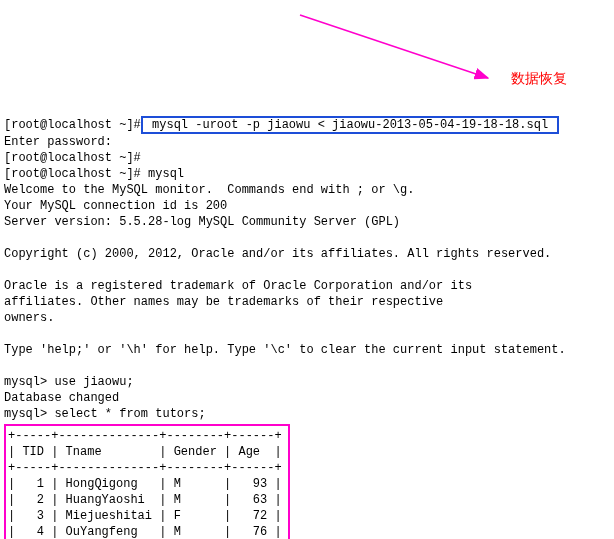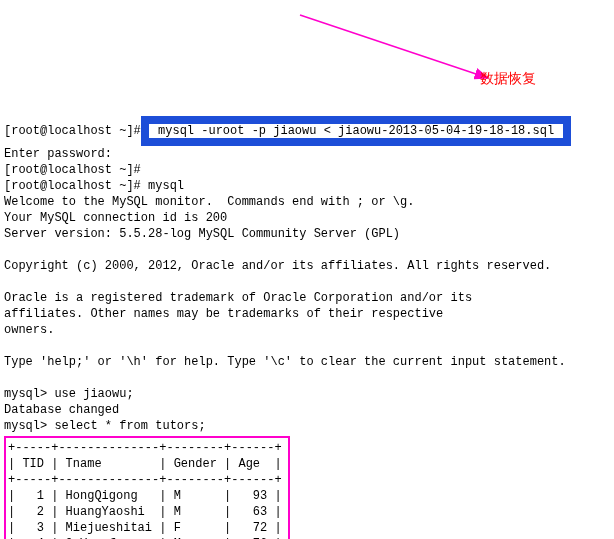--- a/index.html
+++ b/index.html
@@ -9,21 +9,21 @@
     font-family: "Courier New", monospace;
     font-size: 12px;
     line-height: 16px;
     color: #000000;
     white-space: pre;
     width: 614px;
     box-sizing: border-box;
     position: relative;
   }
   .box1 {
-    border: 8px solid #1d4ed8;
+    border: 2px solid #1d4ed8;
     display: inline-block;
     padding: 0 2px;
     line-height: 14px;
   }
   .box2 {
     border: 2px solid #ff00cc;
     display: inline-block;
     padding: 2px 6px 2px 2px;
     margin-top: 2px;
     margin-bottom: 2px;
@@ -48,21 +48,21 @@
 
 
 <svg class="arrow" width="614" height="120">
   <defs>
     <marker id="ah" markerWidth="10" markerHeight="8" refX="9" refY="4" orient="auto">
       <path d="M0,0 L10,4 L0,8 Z" fill="#ff00cc"></path>
     </marker>
   </defs>
   <line x1="300" y1="15" x2="488" y2="78" stroke="#ff00cc" stroke-width="1.5" marker-end="url(#ah)"></line>
 </svg>
-<span class="annotation" style="left:480px; top:70px;">数据恢复</span>
+<span class="annotation" style="left:511px; top:70px;">数据恢复</span>
 
 <span><span>[root@localhost ~]#</span><span class="box1"> mysql -uroot -p jiaowu &lt; jiaowu-2013-05-04-19-18-18.sql </span></span>
 <div id="lines">Enter password:
 [root@localhost ~]#
 [root@localhost ~]# mysql
 Welcome to the MySQL monitor.  Commands end with ; or \g.
 Your MySQL connection id is 200
 Server version: 5.5.28-log MySQL Community Server (GPL)
 
 Copyright (c) 2000, 2012, Oracle and/or its affiliates. All rights reserved.

